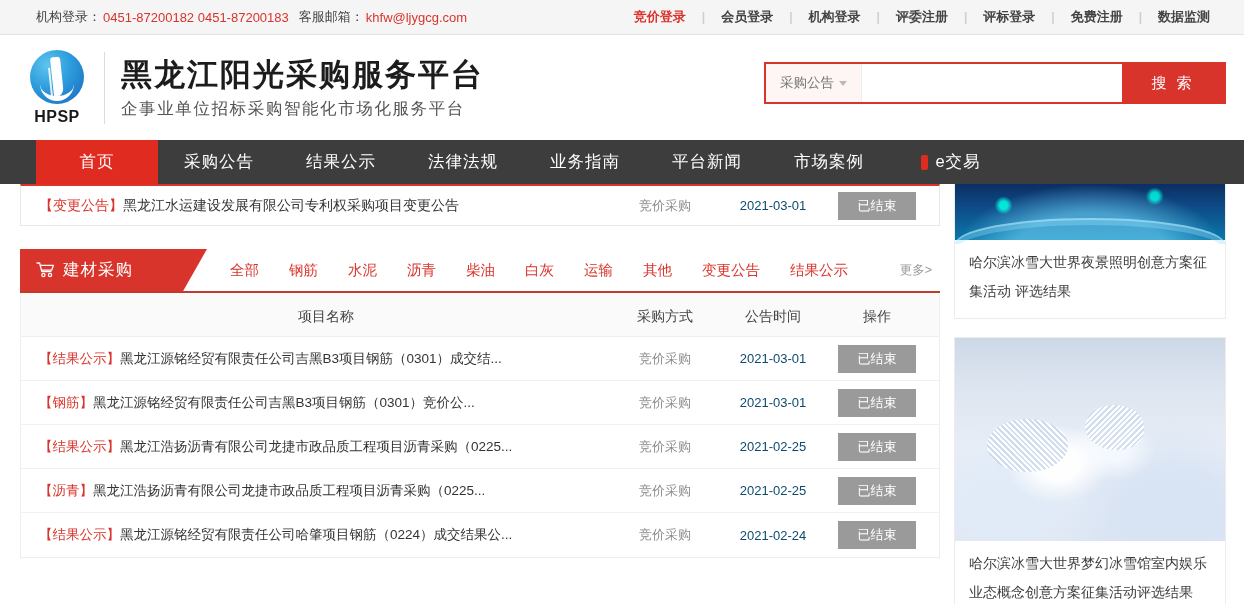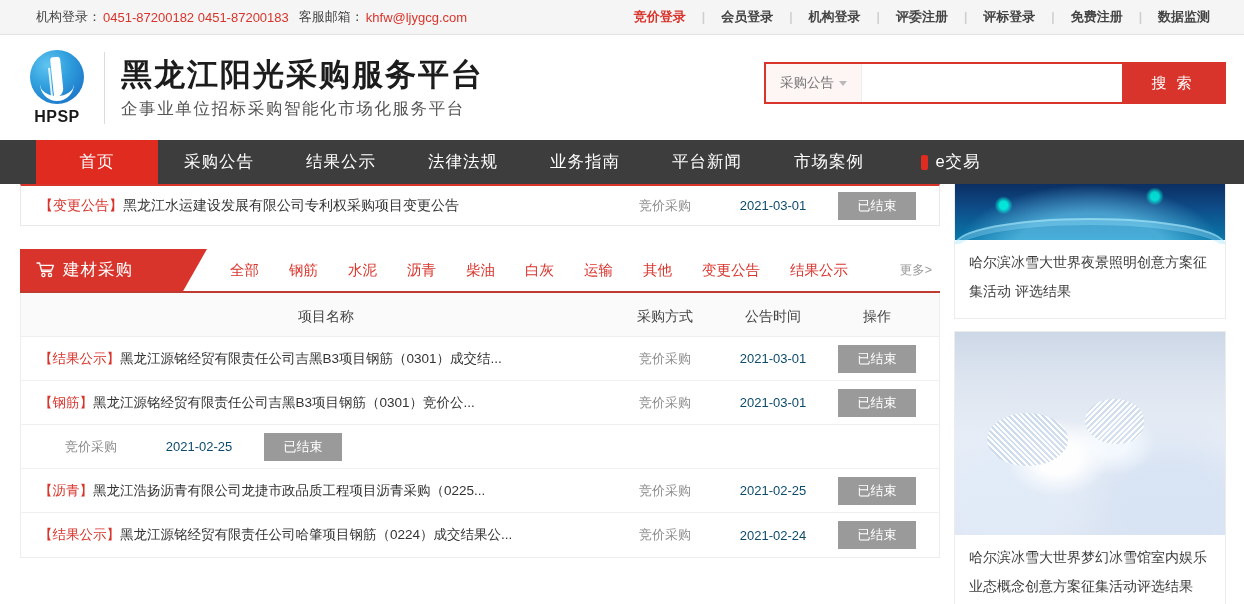--- a/index.html
+++ b/index.html
@@ -310,21 +310,21 @@
     overflow: hidden;
     text-overflow: ellipsis;
     padding-right: 12px;
     cursor: pointer;
   }
 
   
   .card {
     border: 1px solid #ececec;
     background: #fff;
-    margin-bottom: 12px;
+    margin-bottom: 18px;
     overflow: hidden;
   }
   .card.first { border-top: none; }
   .card-img { width: 100%; display: block; }
   .img-night {
     height: 56px;
     background:
       radial-gradient(circle at 18% 38%, rgba(0,255,230,.85) 0 4px, transparent 9px),
       radial-gradient(circle at 74% 22%, rgba(0,255,230,.8) 0 4px, transparent 9px),
       radial-gradient(ellipse at 50% 120%, rgba(120,220,255,.55) 0 40%, transparent 70%),
@@ -504,20 +504,23 @@
             <span class="tag">【钢筋】</span><span>黑龙江源铭经贸有限责任公司吉黑B3项目钢筋（0301）竞价公...</span>
           </div>
           <div class="c-method">竞价采购</div>
           <div class="c-date">2021-03-01</div>
           <div class="c-action">
             <span class="badge">已结束</span>
           </div>
         </div>
 
         <div class="tbl-row">
+          <div class="row-title">
+            <span class="tag">【结果公示】</span><span>黑龙江浩扬沥青有限公司龙捷市政品质工程项目沥青采购（0225...</span>
+          </div>
           <div class="c-method">竞价采购</div>
           <div class="c-date">2021-02-25</div>
           <div class="c-action">
             <span class="badge">已结束</span>
           </div>
         </div>
 
         <div class="tbl-row">
           <div class="row-title">
             <span class="tag">【沥青】</span><span>黑龙江浩扬沥青有限公司龙捷市政品质工程项目沥青采购（0225...</span>

